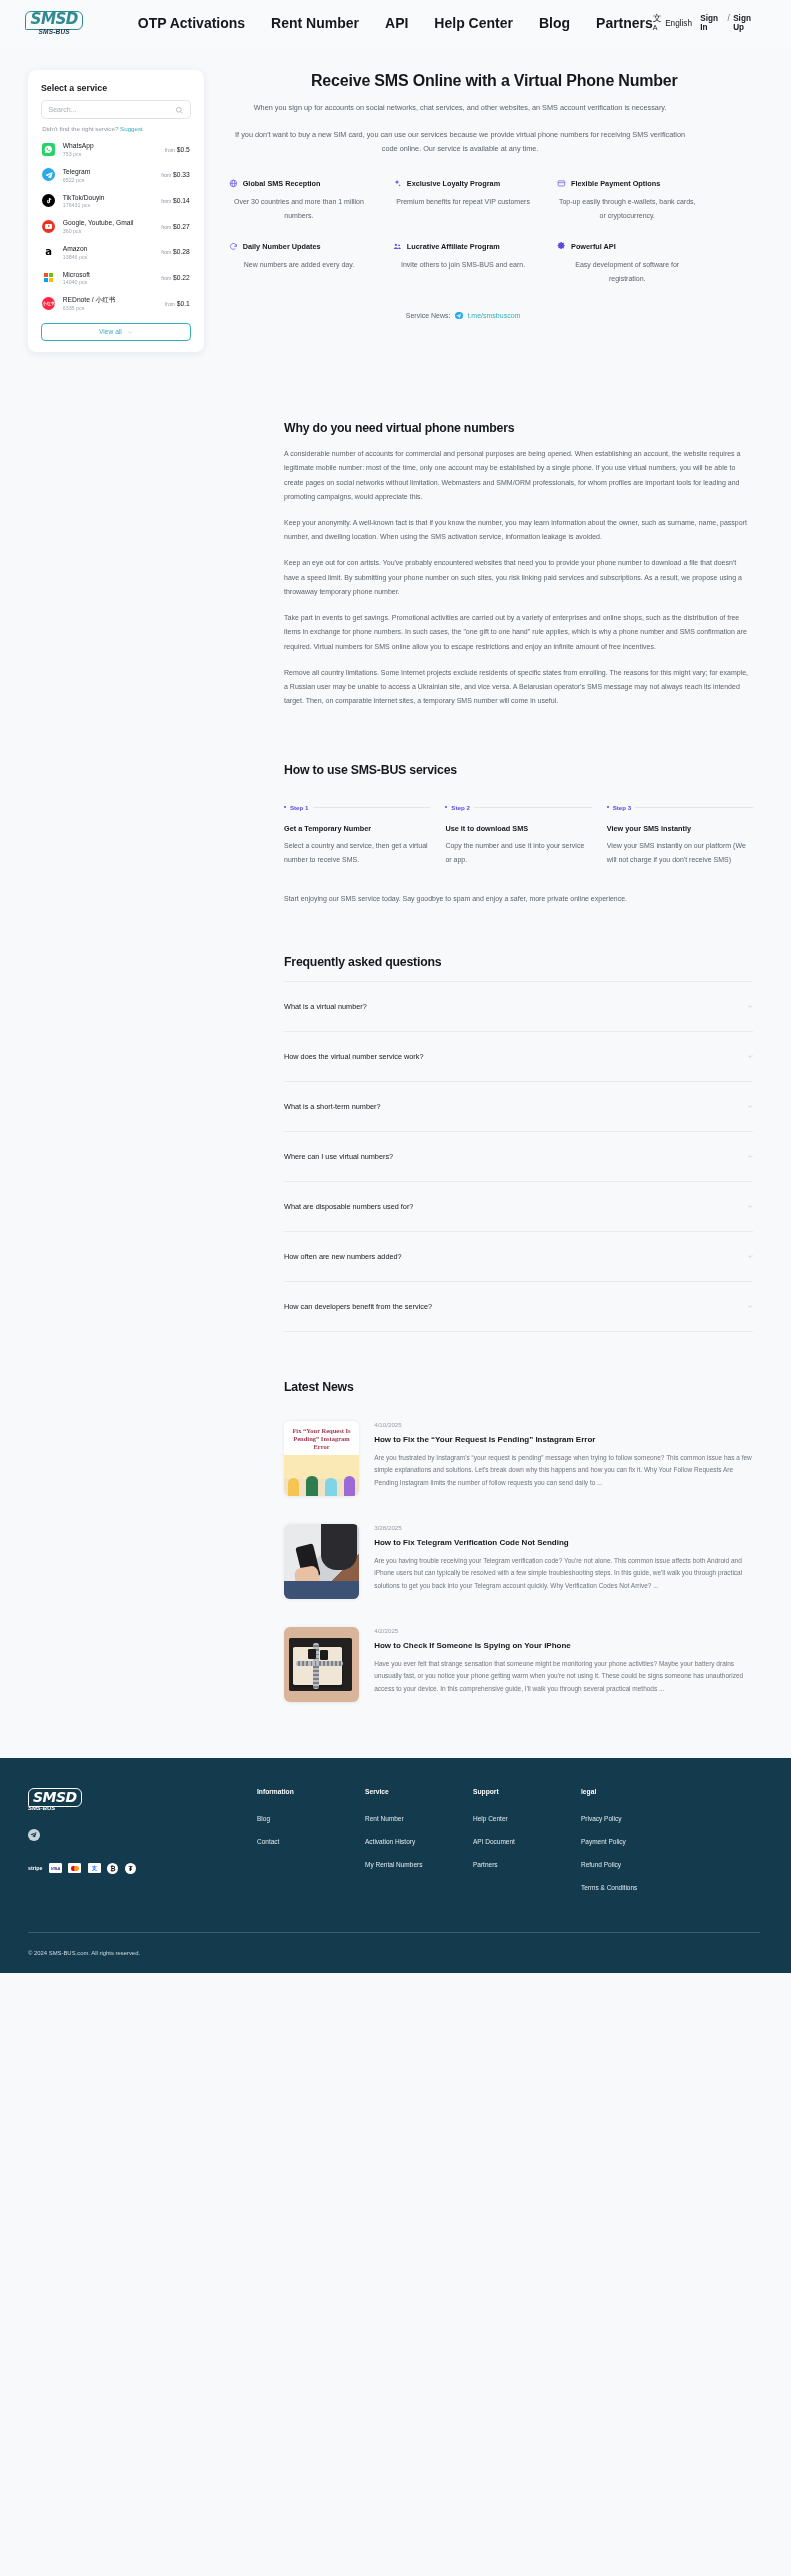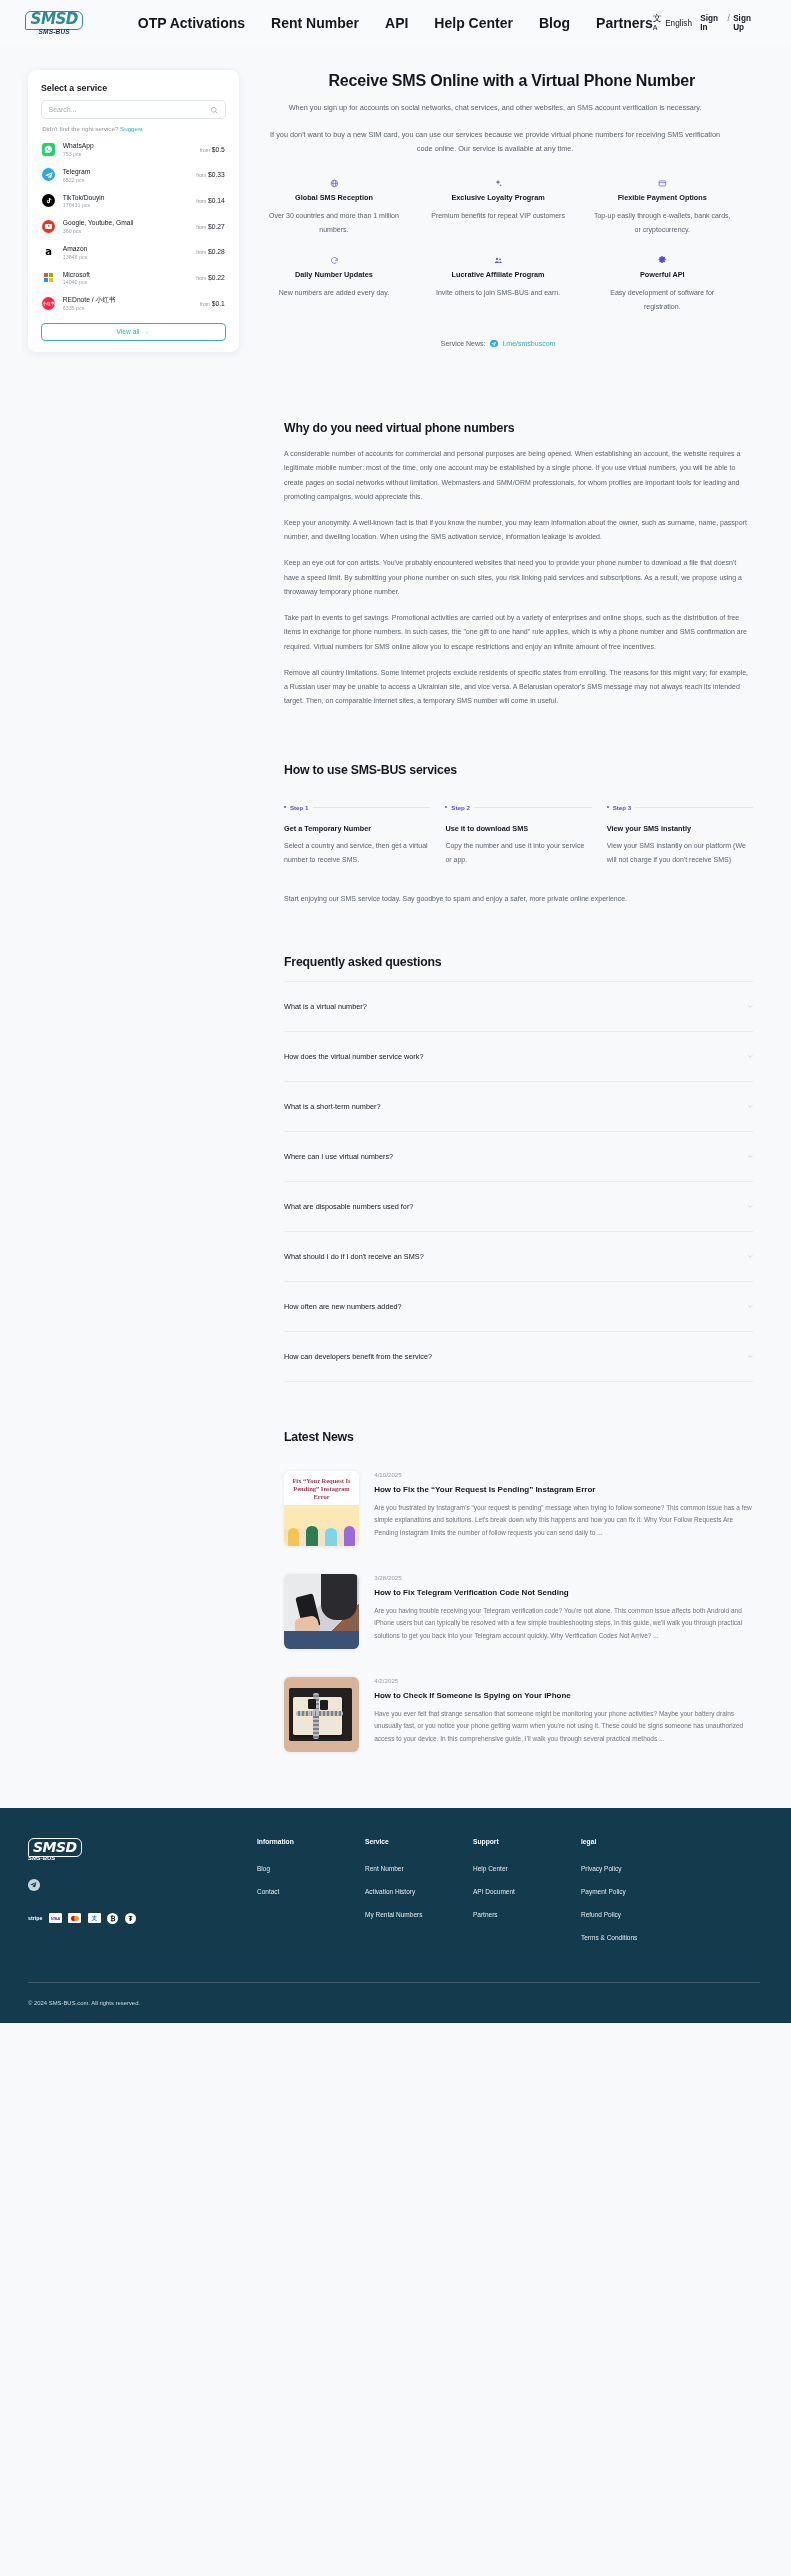--- a/index.html
+++ b/index.html
@@ -43,21 +43,21 @@
   .header-right { margin-left: auto; display: flex; align-items: center; gap: 8.2px; }
   .lang { display: flex; align-items: center; gap: 3.5px; font-size: 8.2px; color: #15181d; }
   .lang-icon { font-size: 8.8px; line-height: 1; }
   .auth { font-size: 8.2px; font-weight: bold; color: #15181d; display: flex; gap: 3.5px; }
   .auth .sep { font-weight: normal; color: #6b7280; }
 
   
   .hero { display: flex; padding: 23.5px 32px 0 28px; gap: 24.6px; align-items: flex-start; }
 
   .service-card {
-    width: 211px; background: #fff; border-radius: 8.2px;
+    width: 176px; background: #fff; border-radius: 8.2px;
     box-shadow: 0 1.2px 8.2px rgba(20,40,70,.07);
     padding: 13px 13px 11.7px 13px; flex: none;
   }
   .service-card h3 { font-size: 8.8px; font-weight: bold; margin-bottom: 7.6px; color: #15181d; }
   .search-box {
     display: flex; align-items: center; border: 0.6px solid #dfe4ea;
     border-radius: 4.7px; height: 19.4px; padding: 0 6.5px; background: #fff;
   }
   .search-box input {
     border: none; outline: none; flex: 1; font-size: 7px;
@@ -96,21 +96,21 @@
   }
 
   .hero-main { flex: 1; min-width: 0; padding-top: 2.3px; text-align: center; }
   .hero-title { font-size: 16px; font-weight: bold; letter-spacing: -0.2px; color: #15181d; }
   .hero-p { font-size: 7.3px; color: #5c636e; line-height: 2.0; margin-top: 11.7px; max-width: 463px; }
 
   .feat-grid {
     display: grid; grid-template-columns: repeat(3, 1fr);
     gap: 20px 23.5px; margin-top: 22px; max-width: 469px;
   }
-  .feat-head { display: flex; align-items: center; gap: 5.3px; flex-direction: column; }
+  .feat-head { display: flex; align-items: center; gap: 5.3px; }
   .feat-ico { width: 8.8px; height: 8.8px; flex: none; color: #5b4ae8; }
   .feat-title { font-size: 7.3px; font-weight: bold; color: #15181d; }
   .feat-desc { font-size: 7px; color: #5c636e; line-height: 1.95; margin-top: 7px; }
 
   .svc-news {
     display: flex; align-items: center; justify-content: center; gap: 4.7px;
     font-size: 7px; color: #5c636e; margin-top: 26px; max-width: 469px;
   }
   .tg-badge { width: 7.6px; height: 7.6px; border-radius: 50%; background: #29a9eb;
               display: flex; align-items: center; justify-content: center; }
@@ -514,26 +514,20 @@
           </svg>
       </div>
       <div class="faq-item">
         <span class="faq-q">Where can I use virtual numbers?</span>
         <svg class="chev" viewBox="0 0 24 24" fill="none" stroke="#6b7280" stroke-width="2">
             <polyline points="5 9 12 16 19 9"></polyline>
           </svg>
       </div>
       <div class="faq-item">
         <span class="faq-q">What are disposable numbers used for?</span>
-        <svg class="chev" viewBox="0 0 24 24" fill="none" stroke="#6b7280" stroke-width="2">
-            <polyline points="5 9 12 16 19 9"></polyline>
-          </svg>
-      </div>
-      <div class="faq-item">
-        <span class="faq-q">What should I do if I don't receive an SMS?</span>
         <svg class="chev" viewBox="0 0 24 24" fill="none" stroke="#6b7280" stroke-width="2">
             <polyline points="5 9 12 16 19 9"></polyline>
           </svg>
       </div>
       <div class="faq-item">
         <span class="faq-q">How often are new numbers added?</span>
         <svg class="chev" viewBox="0 0 24 24" fill="none" stroke="#6b7280" stroke-width="2">
             <polyline points="5 9 12 16 19 9"></polyline>
           </svg>
       </div>

